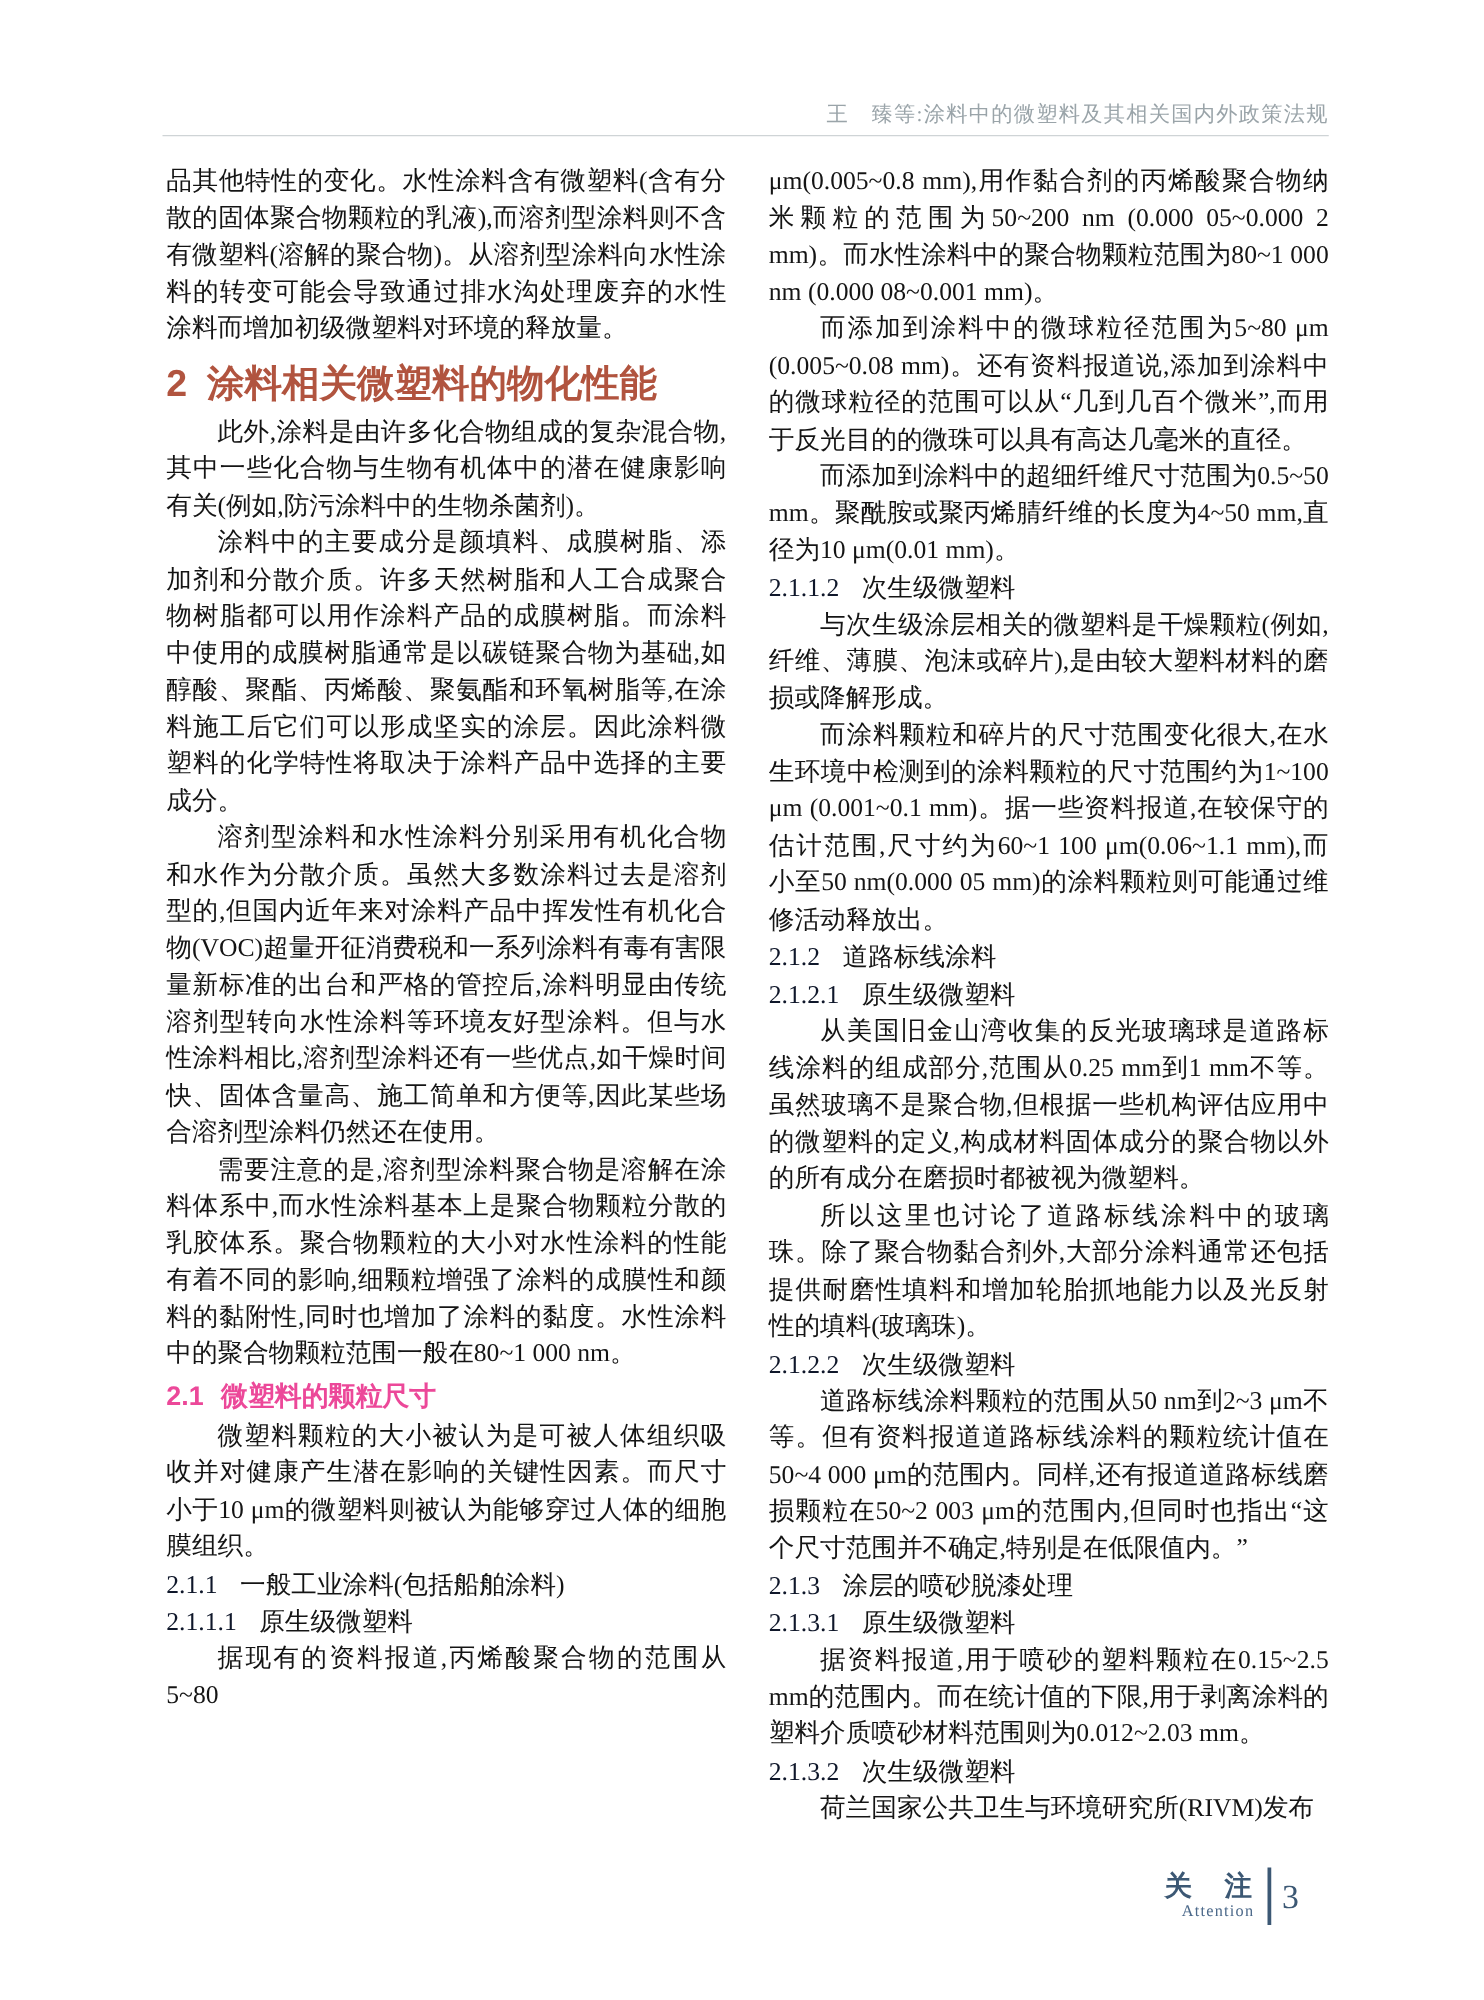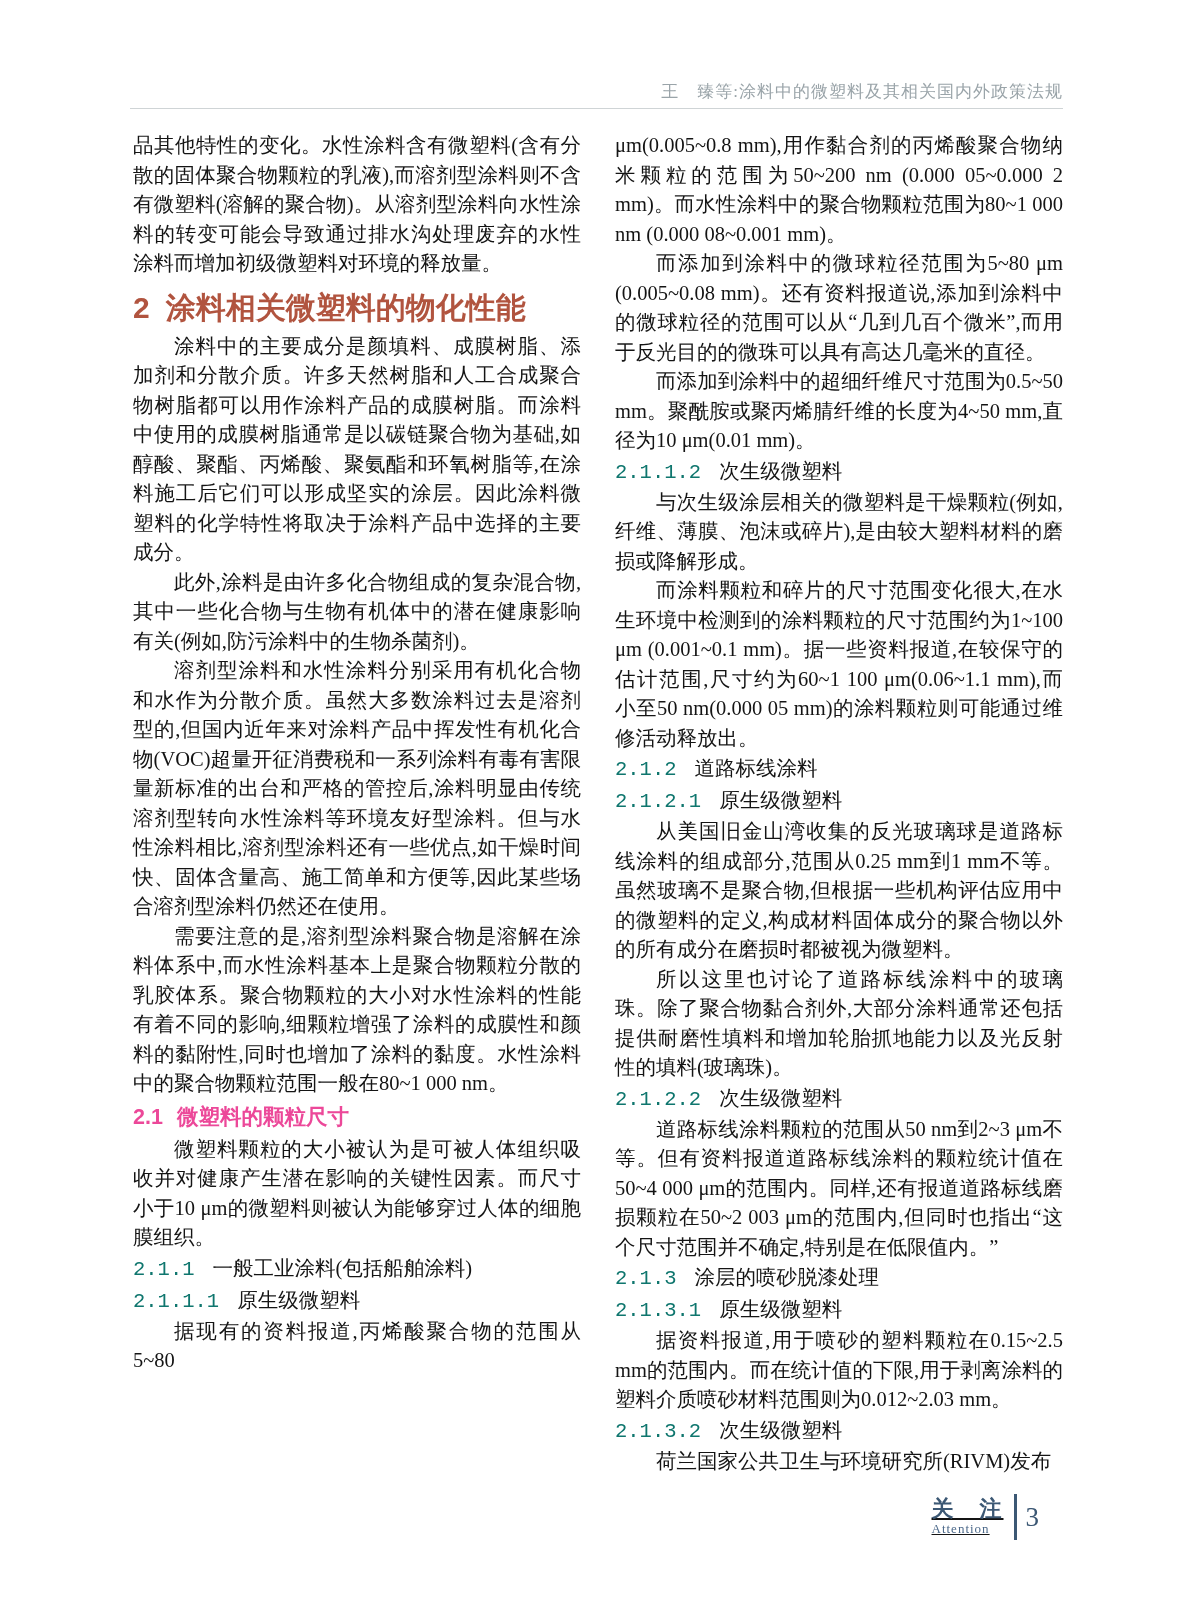--- a/index.html
+++ b/index.html
@@ -35,30 +35,30 @@
   h1.sec1 .num{margin-right:16px;}
   h2.sec2{
     margin:3px 0 2px 0;font-size:21.5px;line-height:31px;font-weight:bold;
     font-family:"Liberation Sans", sans-serif;color:#ec4899;
   }
   h2.sec2 .num{margin-right:14px;}
   h3.sec3{
     margin:0;font-size:20.5px;line-height:30px;font-weight:normal;
   }
   h3.sec3 .num{
-    font-family:Liberation Mono, monospace;color:#0f766e;margin-right:18px;
+    font-family:Liberation Serif, serif;color:#0f172a;margin-right:18px;
   }
   h3.sec3 .ttl{
     font-family:"Liberation Serif", serif;color:#141414;
   }
   .footer{
     position:absolute;top:1494px;right:148px;
     display:flex;align-items:center;
   }
-  .footer .cnen{padding-right:10px;text-decoration:underline;}
+  .footer .cnen{text-align:right;padding-right:10px;}
   .footer .cn{
     font-family:"Liberation Sans", sans-serif;font-weight:bold;
     font-size:22px;line-height:24px;color:#3c5874;letter-spacing:2px;
   }
   .footer .en{
     font-family:"Liberation Serif", serif;font-size:13px;line-height:16px;
     color:#4c698a;letter-spacing:1px;
   }
   .footer .vbar{width:3px;height:46px;background:#3c5874;}
   .footer .pgno{
@@ -70,22 +70,22 @@
 <body>
 
 <div class="running-head">王　臻等:涂料中的微塑料及其相关国内外政策法规</div>
 <div class="head-rule"></div>
 
 <div class="content">
 
   <div class="col">
     <p class="body">品其他特性的变化。水性涂料含有微塑料(含有分散的固体聚合物颗粒的乳液),而溶剂型涂料则不含有微塑料(溶解的聚合物)。从溶剂型涂料向水性涂料的转变可能会导致通过排水沟处理废弃的水性涂料而增加初级微塑料对环境的释放量。</p>
     <h1 class="sec1"><span class="num">2</span><span class="ttl">涂料相关微塑料的物化性能</span></h1>
+    <p class="body indent">此外,涂料是由许多化合物组成的复杂混合物,其中一些化合物与生物有机体中的潜在健康影响有关(例如,防污涂料中的生物杀菌剂)。</p>
     <p class="body indent">涂料中的主要成分是颜填料、成膜树脂、添加剂和分散介质。许多天然树脂和人工合成聚合物树脂都可以用作涂料产品的成膜树脂。而涂料中使用的成膜树脂通常是以碳链聚合物为基础,如醇酸、聚酯、丙烯酸、聚氨酯和环氧树脂等,在涂料施工后它们可以形成坚实的涂层。因此涂料微塑料的化学特性将取决于涂料产品中选择的主要成分。</p>
-    <p class="body indent">此外,涂料是由许多化合物组成的复杂混合物,其中一些化合物与生物有机体中的潜在健康影响有关(例如,防污涂料中的生物杀菌剂)。</p>
     <p class="body indent">溶剂型涂料和水性涂料分别采用有机化合物和水作为分散介质。虽然大多数涂料过去是溶剂型的,但国内近年来对涂料产品中挥发性有机化合物(VOC)超量开征消费税和一系列涂料有毒有害限量新标准的出台和严格的管控后,涂料明显由传统溶剂型转向水性涂料等环境友好型涂料。但与水性涂料相比,溶剂型涂料还有一些优点,如干燥时间快、固体含量高、施工简单和方便等,因此某些场合溶剂型涂料仍然还在使用。</p>
     <p class="body indent">需要注意的是,溶剂型涂料聚合物是溶解在涂料体系中,而水性涂料基本上是聚合物颗粒分散的乳胶体系。聚合物颗粒的大小对水性涂料的性能有着不同的影响,细颗粒增强了涂料的成膜性和颜料的黏附性,同时也增加了涂料的黏度。水性涂料中的聚合物颗粒范围一般在80~1 000 nm。</p>
     <h2 class="sec2"><span class="num">2.1</span><span class="ttl">微塑料的颗粒尺寸</span></h2>
     <p class="body indent">微塑料颗粒的大小被认为是可被人体组织吸收并对健康产生潜在影响的关键性因素。而尺寸小于10 μm的微塑料则被认为能够穿过人体的细胞膜组织。</p>
     <h3 class="sec3"><span class="num">2.1.1</span><span class="ttl">一般工业涂料(包括船舶涂料)</span></h3>
     <h3 class="sec3"><span class="num">2.1.1.1</span><span class="ttl">原生级微塑料</span></h3>
     <p class="body indent">据现有的资料报道,丙烯酸聚合物的范围从5~80</p>
   </div>
 
   <div class="col">

